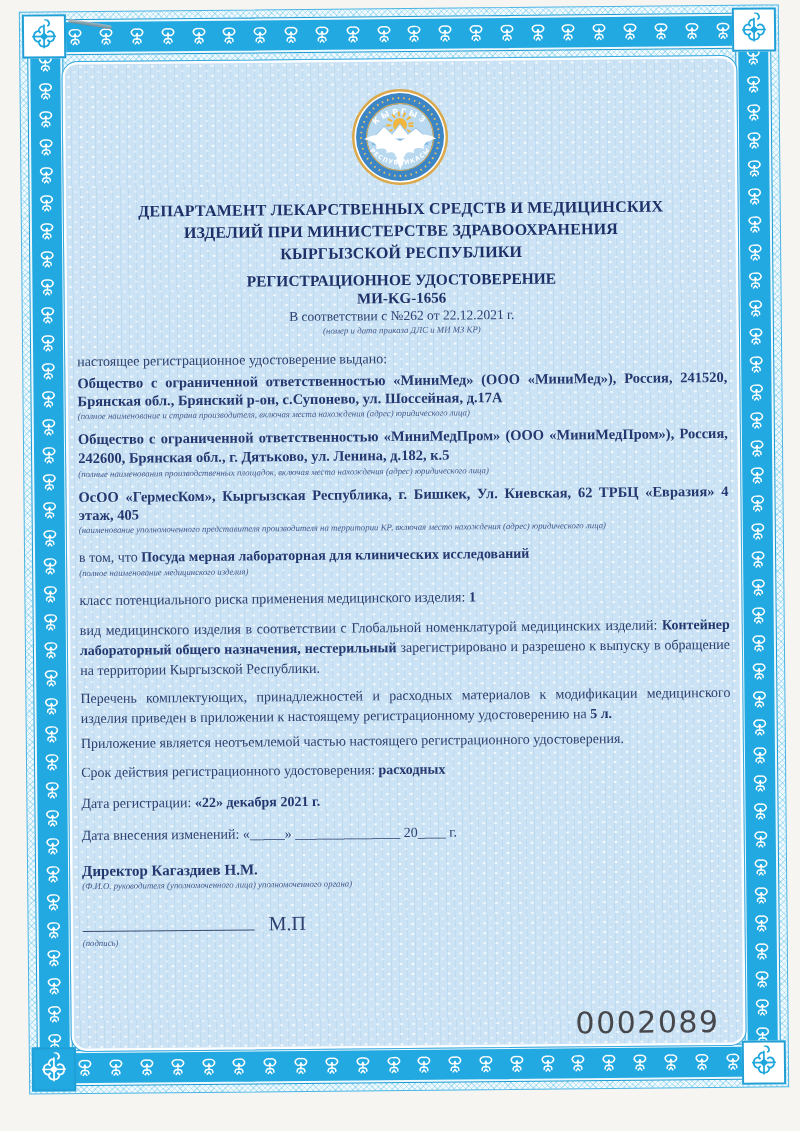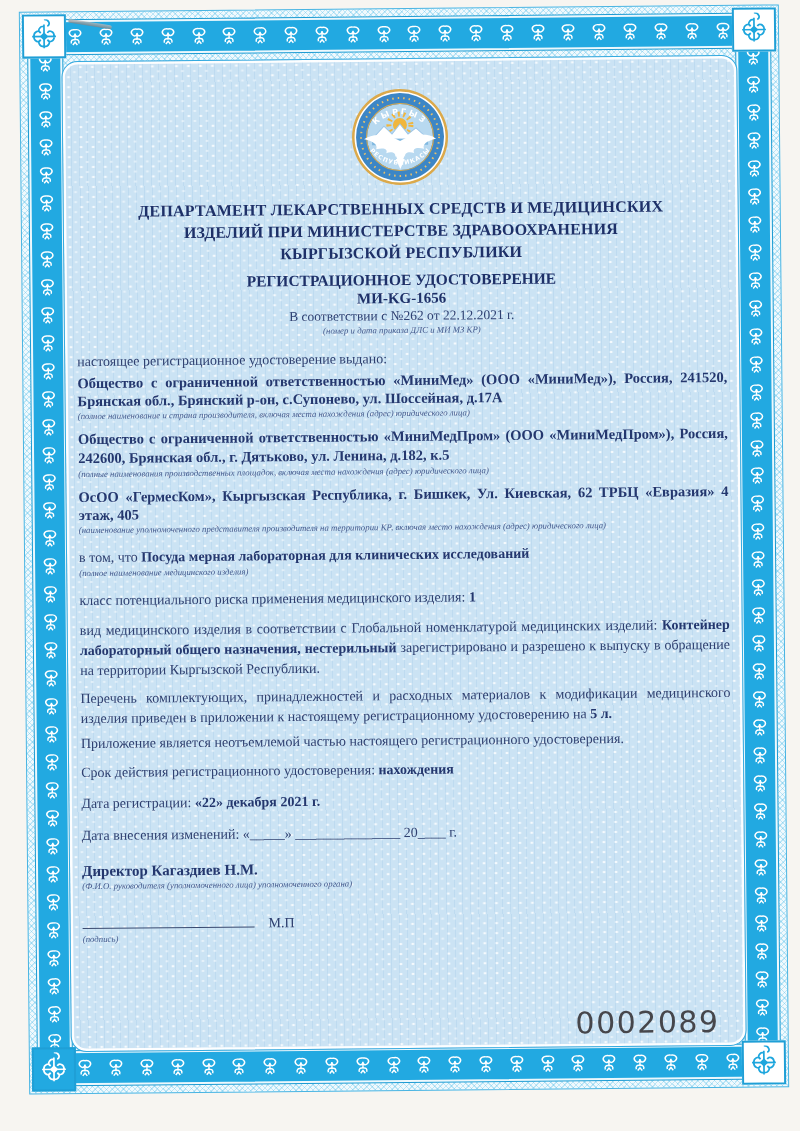--- a/index.html
+++ b/index.html
@@ -59,21 +59,21 @@
   .p2{line-height:19px;}
   .jus{text-align:justify;}
   .mt4{margin-top:4px;} .mt6{margin-top:6px;} .mt8{margin-top:8px;} .mt9{margin-top:9px;}
   .mt11{margin-top:11px;} .mt13{margin-top:13px;} .mt14{margin-top:14px;}
   .mt17{margin-top:17px;} .mt22{margin-top:22px;}
   .lh20{line-height:20px;}
   b.inb{color:#24376e;}
 
   .sig-area{position:relative;}
   .sig-line{display:inline-block;width:172px;border-bottom:1.2px solid #3a4a70;height:14px;}
-  .mp{margin-left:14px;color:#2f4070;font-size:14px;}
+  .mp{margin-left:14px;color:#2f4070;font-size:20px;}
 
   .serial{position:absolute;right:26px;bottom:6px;font-family:"DejaVu Sans",sans-serif;
         color:#46464b;font-size:30px;letter-spacing:1.5px;z-index:4;}
 
   .staple{position:absolute;left:68px;top:22px;width:44px;height:4px;
         background:linear-gradient(#b9bcbe,#7e8386);transform:rotate(9deg);
         border-radius:2px;opacity:.8;z-index:9;}
 </style>
 </head>
 <body>
@@ -542,21 +542,21 @@
       <div class="cap">(полное наименование медицинского изделия)</div>
 
       <div class="body-txt mt13"><span>класс потенциального риска применения медицинского изделия: </span><b class="inb">1</b></div>
 
       <div class="body-txt jus lh20 mt11"><span>вид медицинского изделия в соответствии с Глобальной номенклатурой медицинских изделий: </span><b class="inb">Контейнер лабораторный общего назначения, нестерильный</b><span> зарегистрировано и разрешено к выпуску в обращение на территории Кыргызской Республики.</span></div>
 
       <div class="body-txt jus lh20 mt8"><span>Перечень комплектующих, принадлежностей и расходных материалов к модификации медицинского изделия приведен в приложении к настоящему регистрационному удостоверению на </span><b class="inb">5 л.</b></div>
 
       <div class="body-txt mt6">Приложение является неотъемлемой частью настоящего регистрационного удостоверения.</div>
 
-      <div class="body-txt mt11"><span>Срок действия регистрационного удостоверения: </span><b class="inb">нахождения</b></div>
+      <div class="body-txt mt11"><span>Срок действия регистрационного удостоверения: </span><b class="inb">расходных</b></div>
 
       <div class="body-txt mt13"><span>Дата регистрации: </span><b class="inb">«22» декабря 2021 г.</b></div>
 
       <div class="body-txt mt14">Дата внесения изменений: «_____» _______________ 20____ г.</div>
 
       <div class="sig-area">
         <div class="body-txt mt17" style="font-weight:bold;color:#24376e;font-size:15px;">Директор Кагаздиев Н.М.</div>
         <div class="cap">(Ф.И.О. руководителя (уполномоченного лица) уполномоченного органа)</div>
 
         <div class="mt22">

